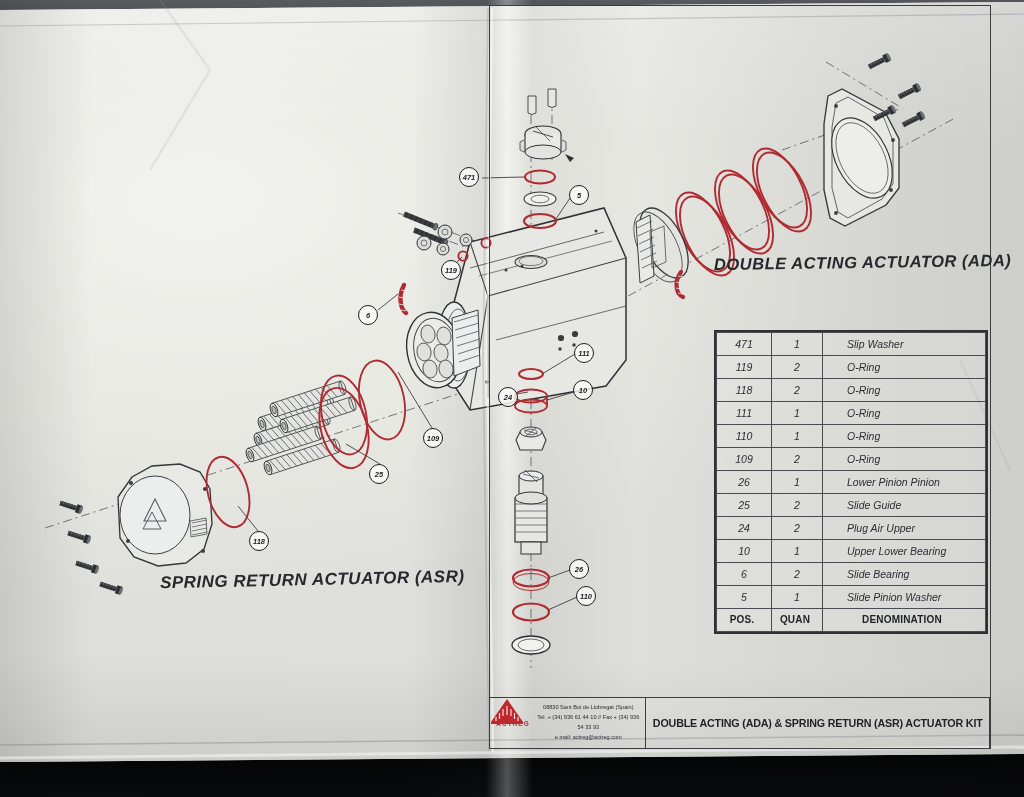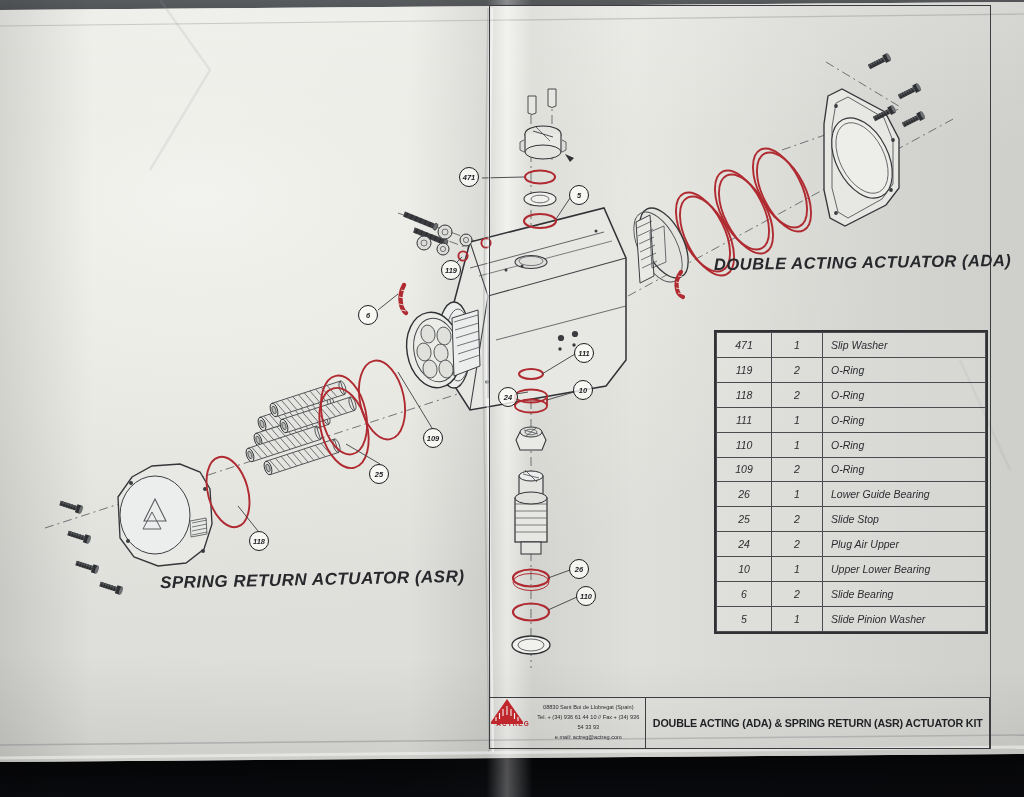--- a/index.html
+++ b/index.html
@@ -36,21 +36,21 @@
 
   
   #parts-table{position:absolute;left:714px;top:330px;width:270px;height:300px;
      border:2px solid #2f3134;background:rgba(255,255,255,.13);
      border-collapse:collapse;}
   #parts-table table{border-collapse:collapse;width:100%;height:100%;}
   #parts-table td{border:1px solid #4a4c4f;font-size:10.5px;color:#2b2d30;
      font-style:italic;padding:0 4px;height:22px;line-height:22px;}
   #parts-table td.pos{width:46px;text-align:center;}
   #parts-table td.qty{width:42px;text-align:center;}
-  #parts-table td.den{text-align:left;padding-left:8px;}
+  #parts-table td.den{text-align:left;padding-left:24px;}
   #parts-table tr.hdr td{font-style:normal;font-weight:700;font-size:10px;
      text-align:center;color:#1e2023;letter-spacing:.2px;padding-left:0;}
 
   
   #title-block{position:absolute;left:489px;top:697px;width:499px;height:50px;
      border:1.4px solid #3b3d40;display:flex;background:rgba(255,255,255,.10);}
   #tb-left{width:208px;border-right:1.4px solid #3b3d40;display:flex;
      align-items:center;padding:0 4px;gap:4px;}
   #tb-logo{width:38px;flex:0 0 38px;text-align:center;}
   #tb-addr{flex:1;font-size:5.6px;line-height:1.75;color:#2a2c2f;text-align:center;}
@@ -413,46 +413,51 @@
             <td class="den">O-Ring</td>
           </tr>
           <tr>
             <td class="pos">109</td>
             <td class="qty">2</td>
             <td class="den">O-Ring</td>
           </tr>
           <tr>
             <td class="pos">26</td>
             <td class="qty">1</td>
-            <td class="den">Lower Guide Bearing</td>
+            <td class="den">Lower Pinion Pinion</td>
           </tr>
           <tr>
             <td class="pos">25</td>
             <td class="qty">2</td>
-            <td class="den">Slide Stop</td>
+            <td class="den">Slide Guide</td>
           </tr>
           <tr>
             <td class="pos">24</td>
             <td class="qty">2</td>
             <td class="den">Plug Air Upper</td>
           </tr>
           <tr>
             <td class="pos">10</td>
             <td class="qty">1</td>
             <td class="den">Upper Lower Bearing</td>
           </tr>
           <tr>
             <td class="pos">6</td>
             <td class="qty">2</td>
             <td class="den">Slide Bearing</td>
           </tr>
           <tr>
             <td class="pos">5</td>
             <td class="qty">1</td>
             <td class="den">Slide Pinion Washer</td>
+          </tr>
+          <tr class="hdr">
+            <td class="pos">POS.</td>
+            <td class="qty">QUAN</td>
+            <td class="den">DENOMINATION</td>
           </tr>
         </tbody>
     </table>
   </div>
 
   <div id="title-block">
     <div id="tb-left">
       <div id="tb-logo">
         <svg width="34" height="26" viewBox="0 0 34 26">
           <path d="M17 1 L33 24 L1 24 Z" fill="#c0272d"></path>

